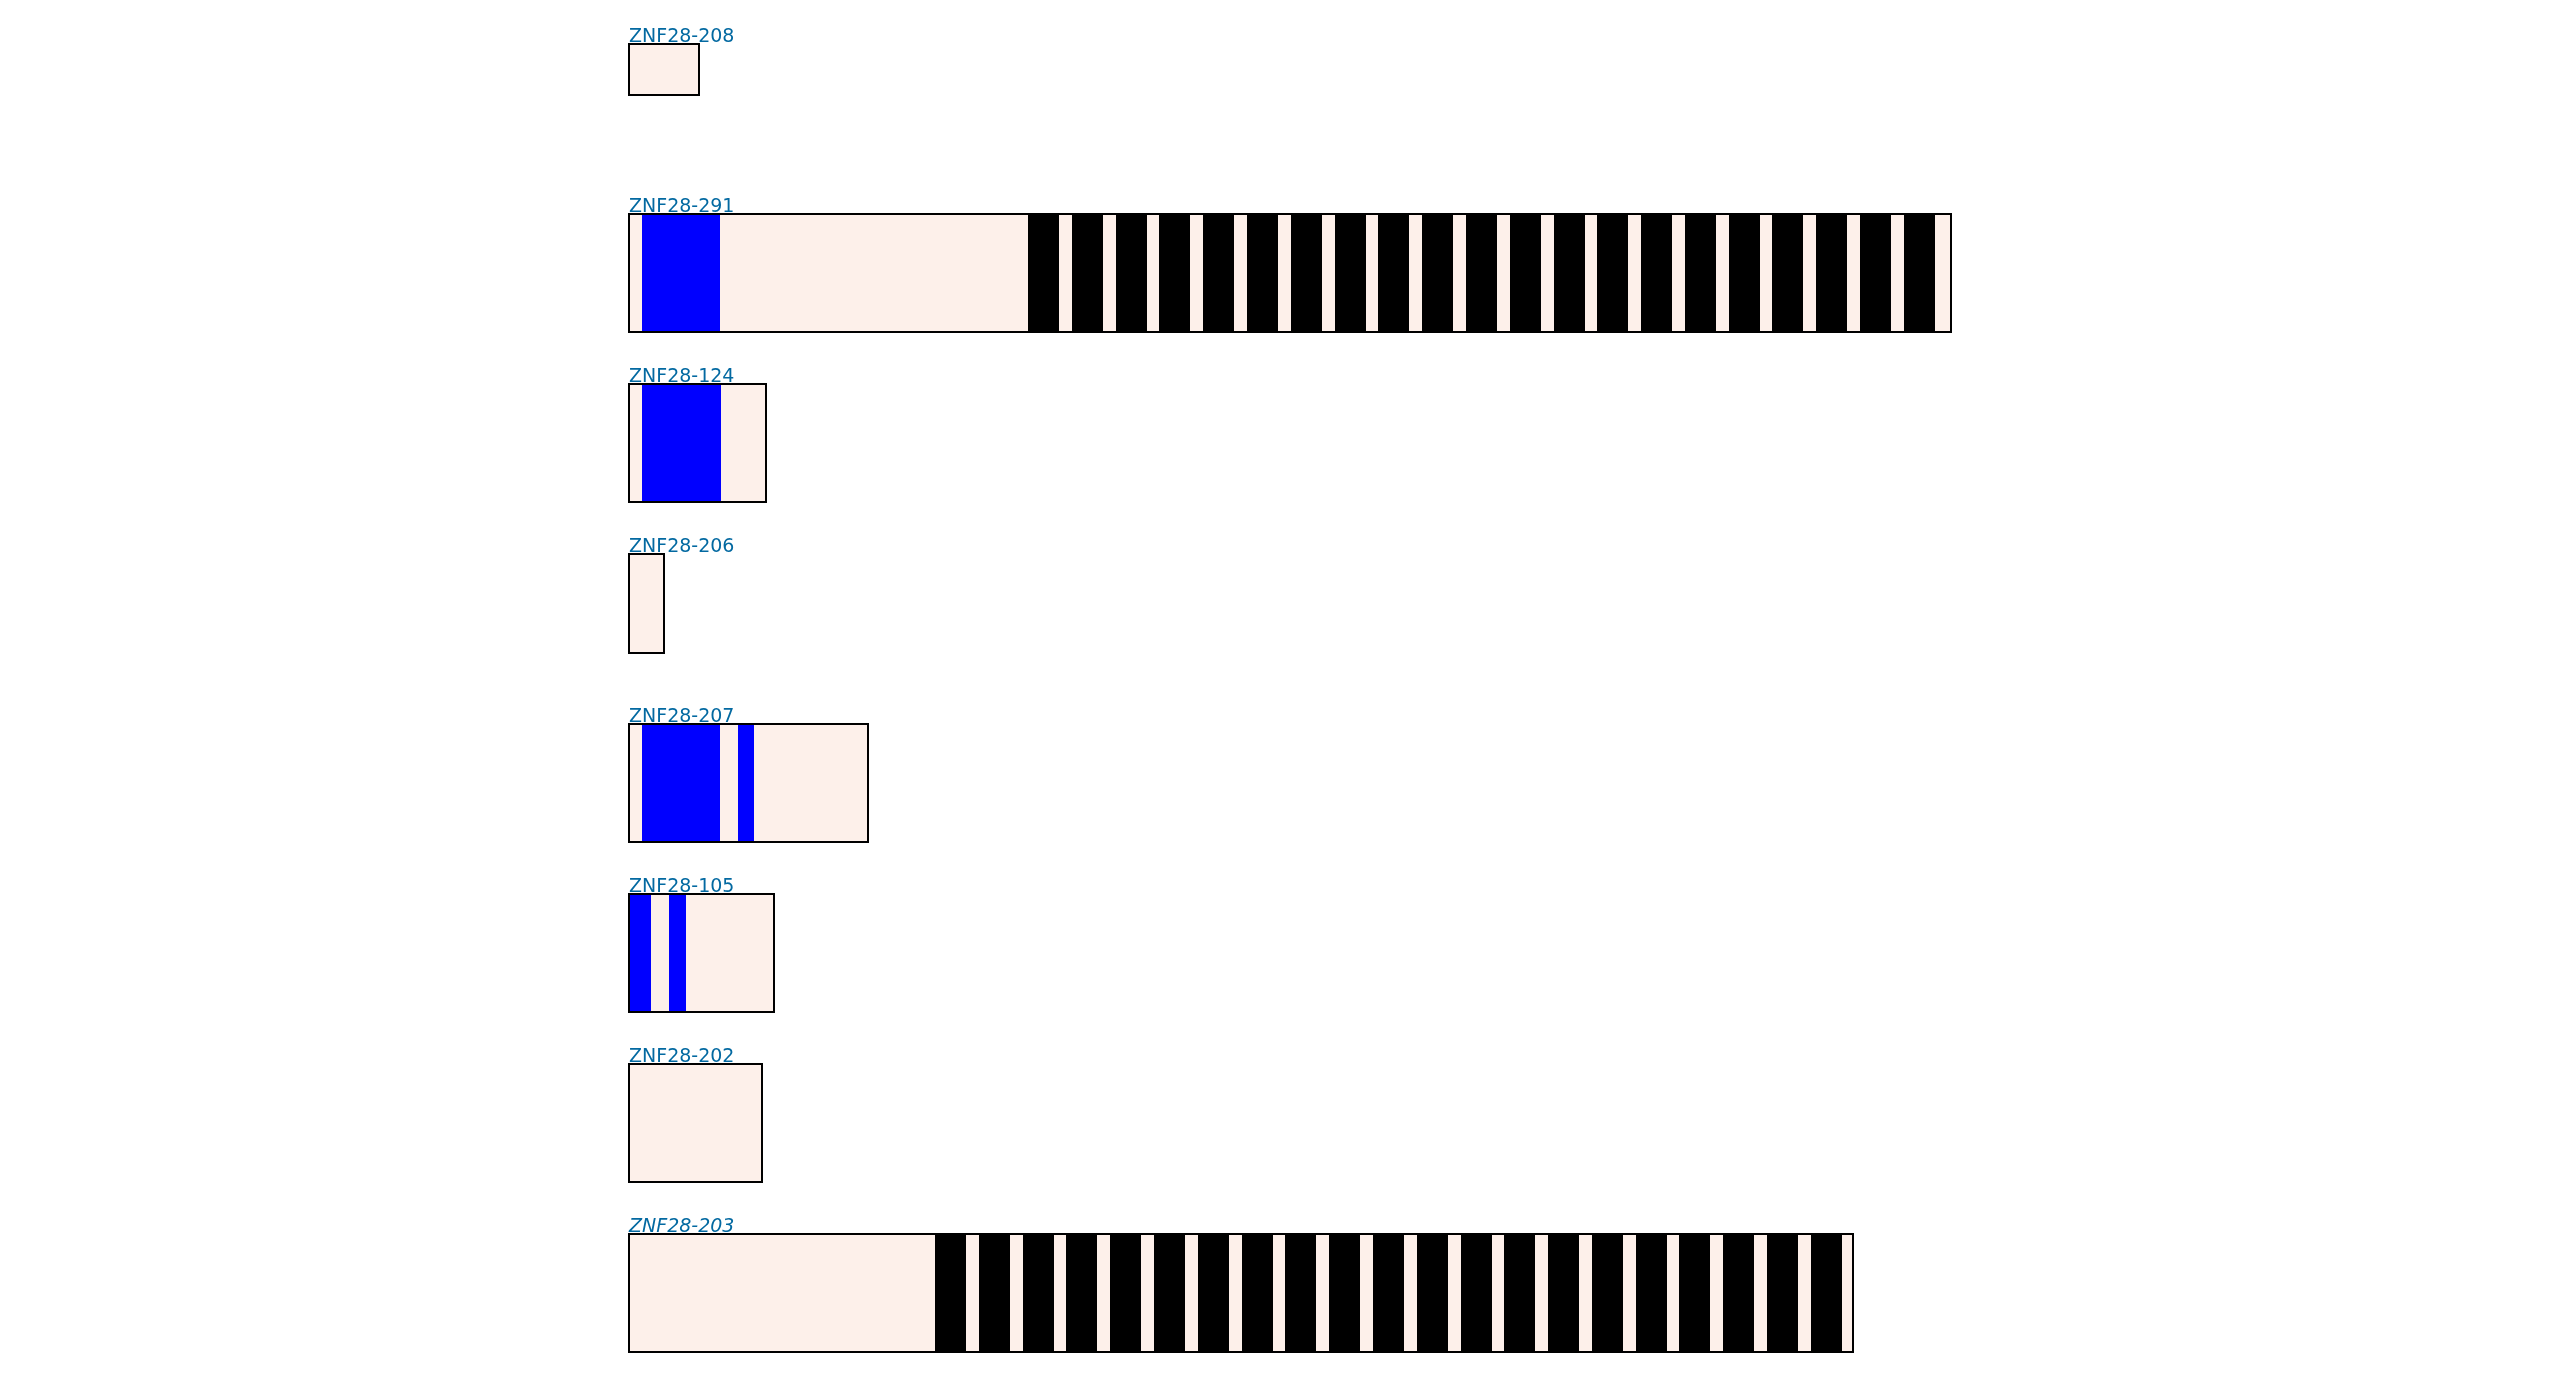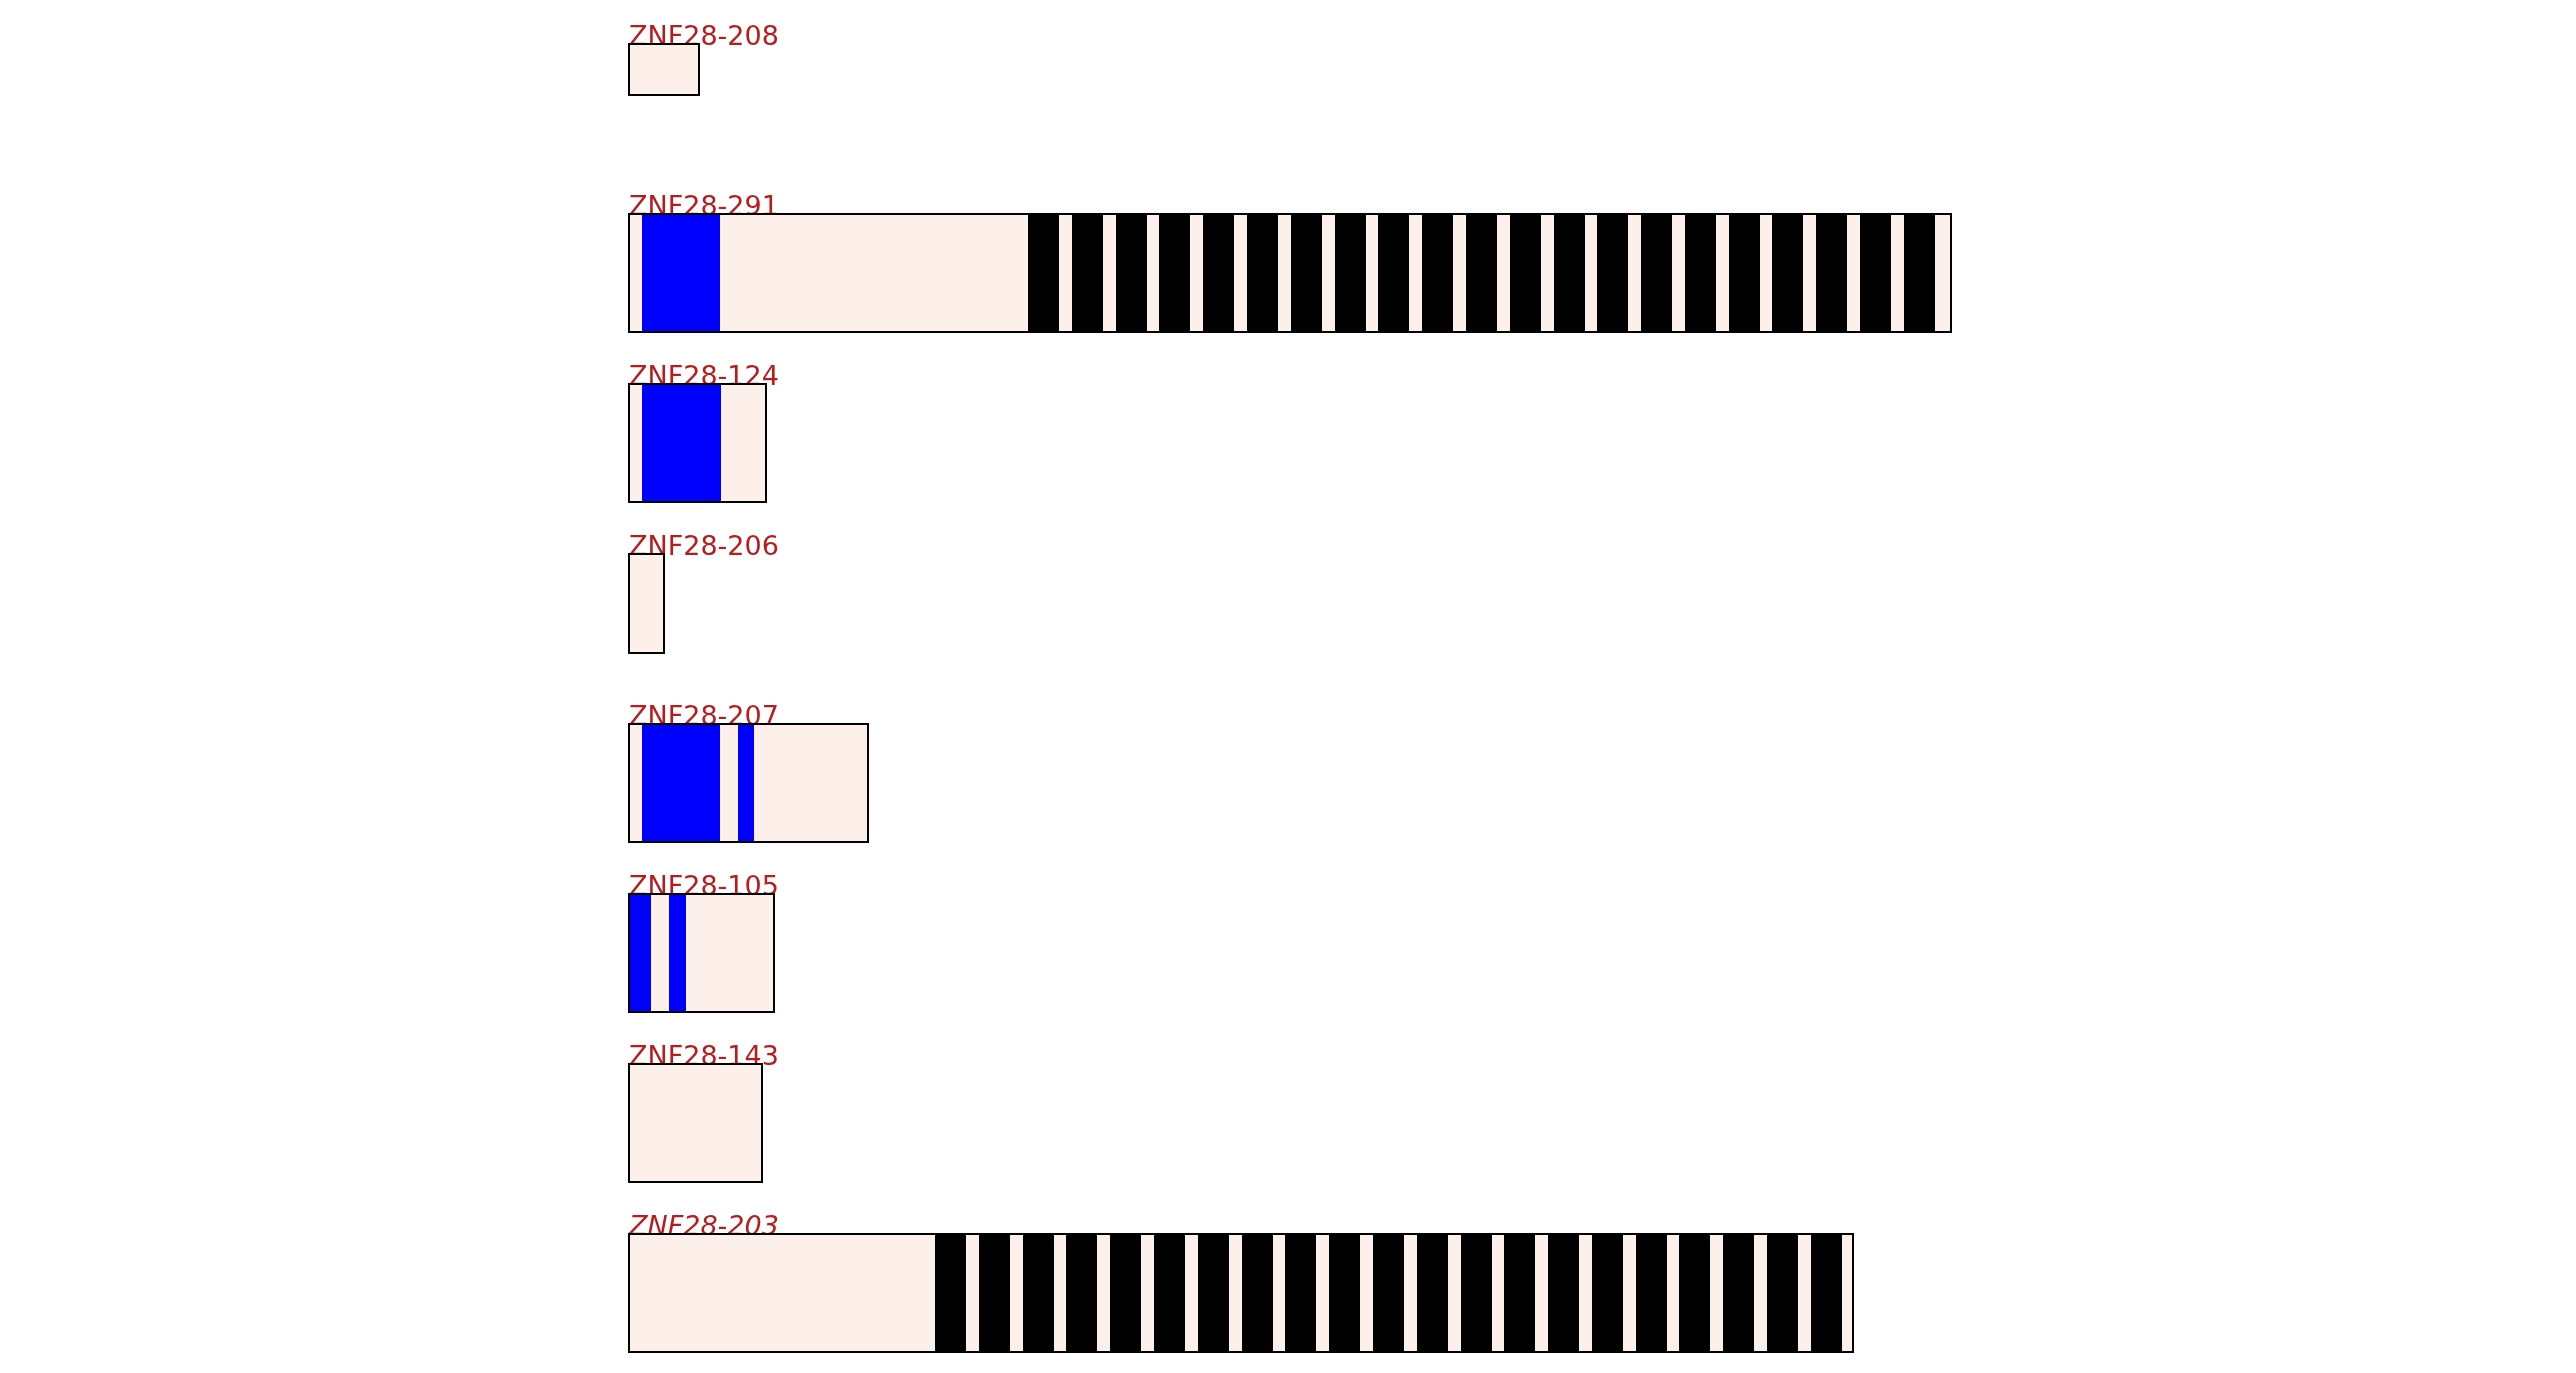--- a/index.html
+++ b/index.html
@@ -7,23 +7,23 @@
     width:2576px;height:1374px;
     background:#ffffff;
     font-family:"DejaVu Sans","Liberation Sans",sans-serif;
     position:relative;
     overflow:hidden;
   }
   #viz{position:absolute;left:0;top:0;width:2576px;height:1374px;}
   .track{position:absolute;}
   .track-label{
     position:absolute;
-    font-size:27px;
+    font-size:19px;
     line-height:27px;
-    color:#b91c1c;
+    color:#0369a1;
     white-space:nowrap;
     letter-spacing:0px;
   }
   .track-box{
     position:absolute;
     box-sizing:border-box;
     border:2.6px solid #000000;
     background:#fdf0ea;
     overflow:hidden;
   }
@@ -101,21 +101,21 @@
     <div class="track">
       <div class="track-label" style="left: 629px; top: 872px;">ZNF28-105</div>
       <div class="track-box" style="left: 628px; top: 893px; width: 147px; height: 120px; border-color: rgb(0, 0, 0); background: rgb(253, 240, 234);">
         <div class="seg seg-blue" style="left: 0px; width: 20.6px; background: rgb(0, 0, 255);"></div>
         <div class="seg seg-cream" style="left: 20.6px; width: 18px; background: rgb(253, 240, 234);"></div>
         <div class="seg seg-blue" style="left: 39px; width: 17px; background: rgb(0, 0, 255);"></div>
         <div class="seg seg-cream" style="left: 56px; width: 91px; background: rgb(253, 240, 234);"></div>
       </div>
     </div>
     <div class="track">
-      <div class="track-label" style="left: 629px; top: 1042px;">ZNF28-143</div>
+      <div class="track-label" style="left: 629px; top: 1042px;">ZNF28-202</div>
       <div class="track-box" style="left: 628px; top: 1063px; width: 135px; height: 120px; border-color: rgb(0, 0, 0); background: rgb(253, 240, 234);">
         <div class="seg seg-cream" style="left: 0px; width: 135px; background: rgb(253, 240, 234);"></div>
       </div>
     </div>
     <div class="track">
       <div class="track-label" style="left: 629px; top: 1212px; font-style: italic;">ZNF28-203</div>
       <div class="track-box" style="left: 628px; top: 1233px; width: 1226px; height: 120px; border-color: rgb(0, 0, 0); background: rgb(253, 240, 234);">
         <div class="seg seg-cream" style="left: 0px; width: 307px; background: rgb(253, 240, 234);"></div>
         <div class="stripes" style="left: 305px; width: 921px;">
           <div class="stripe-bar" style="left: 0px; width: 31px; background: rgb(0, 0, 0);"></div>

